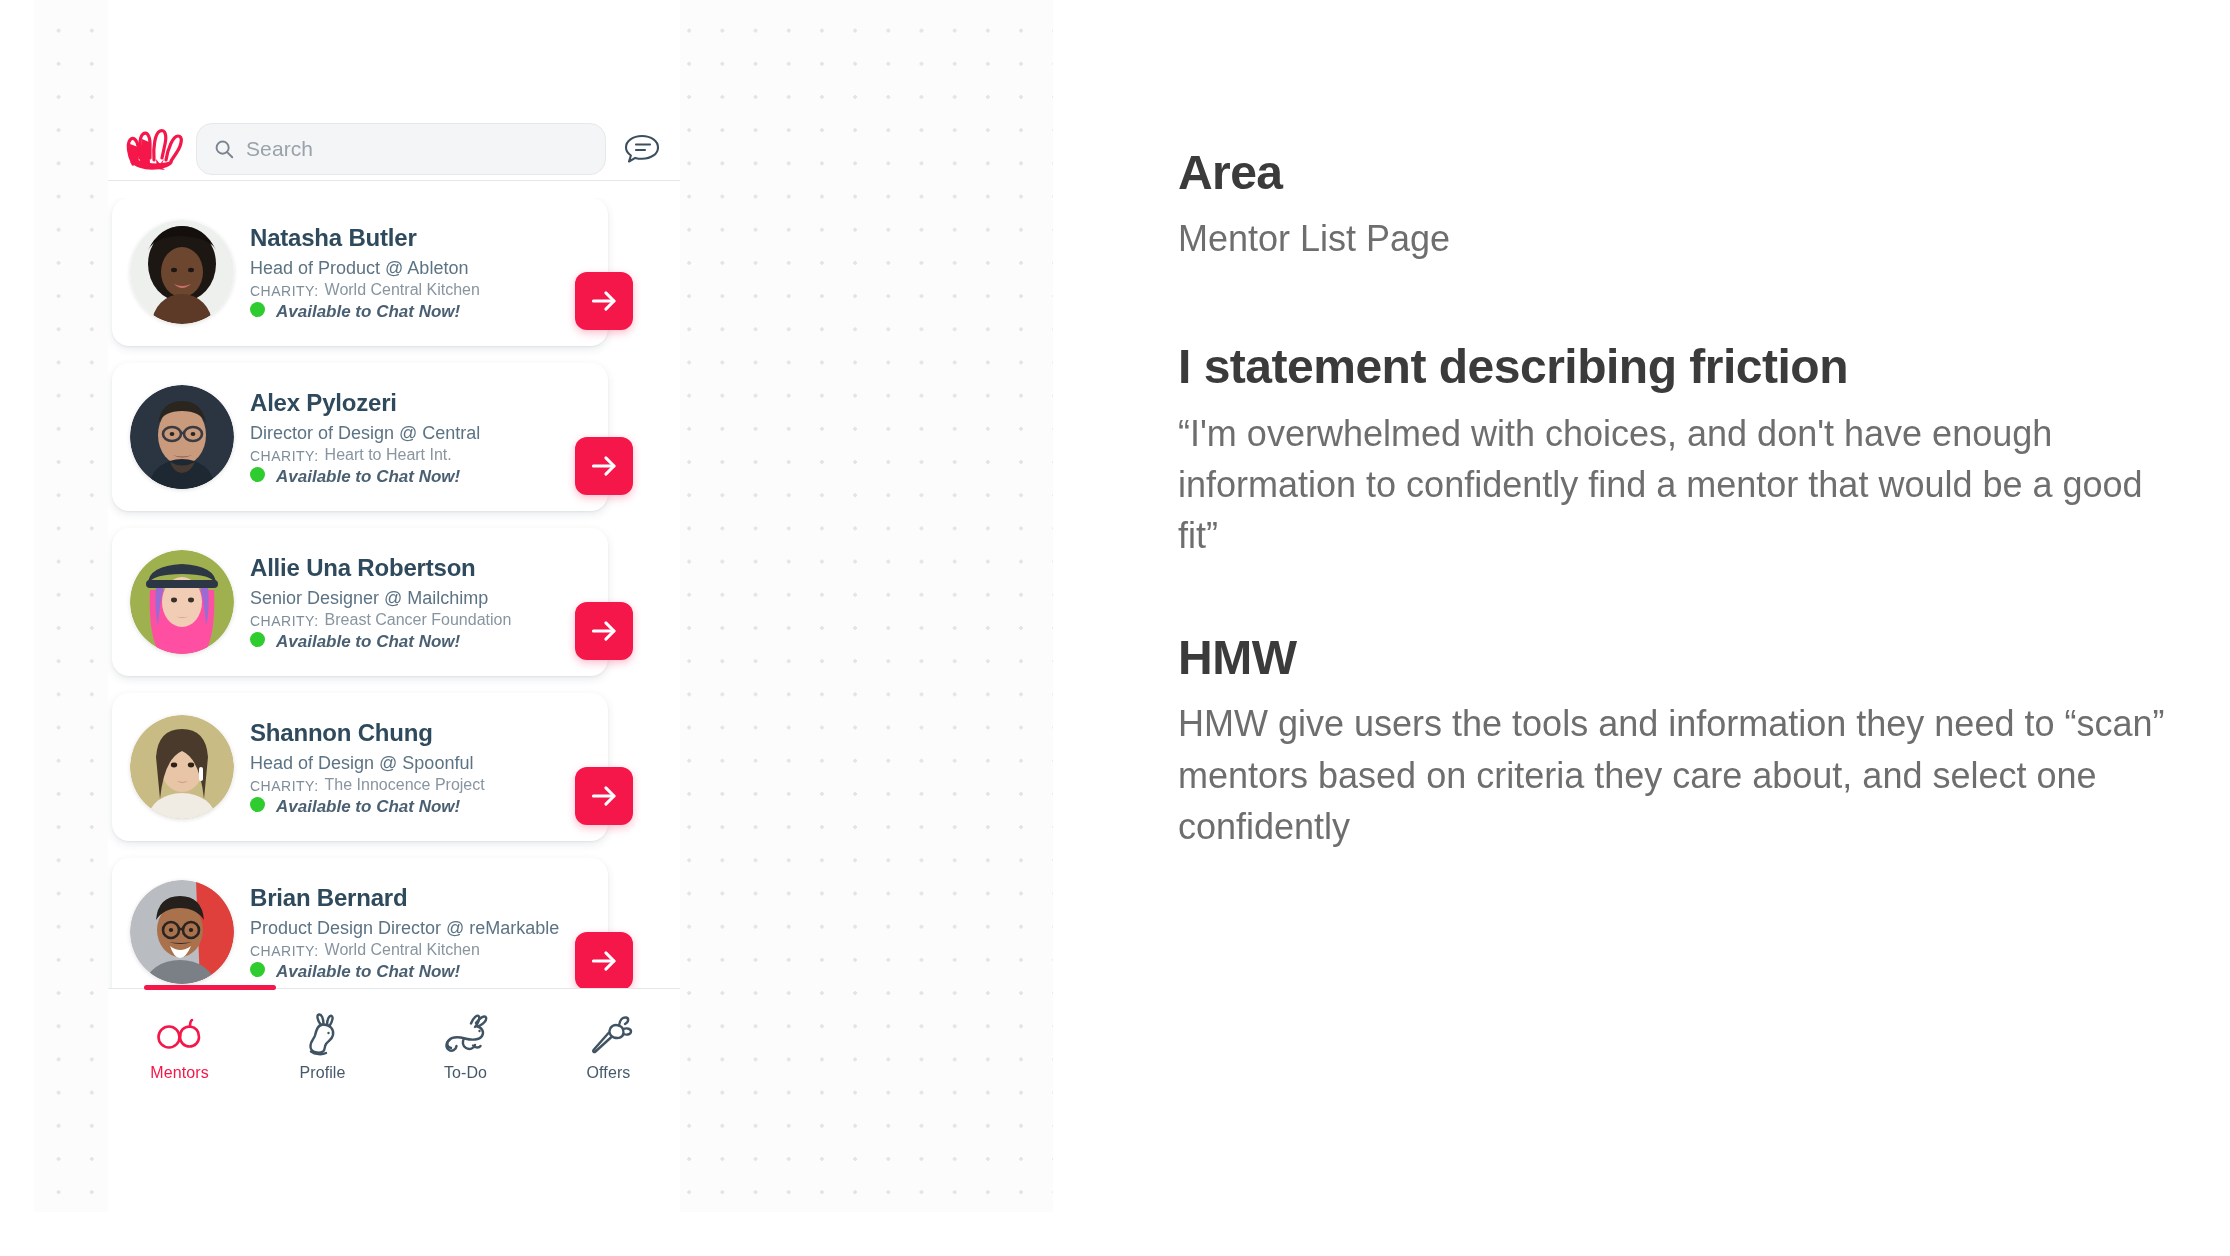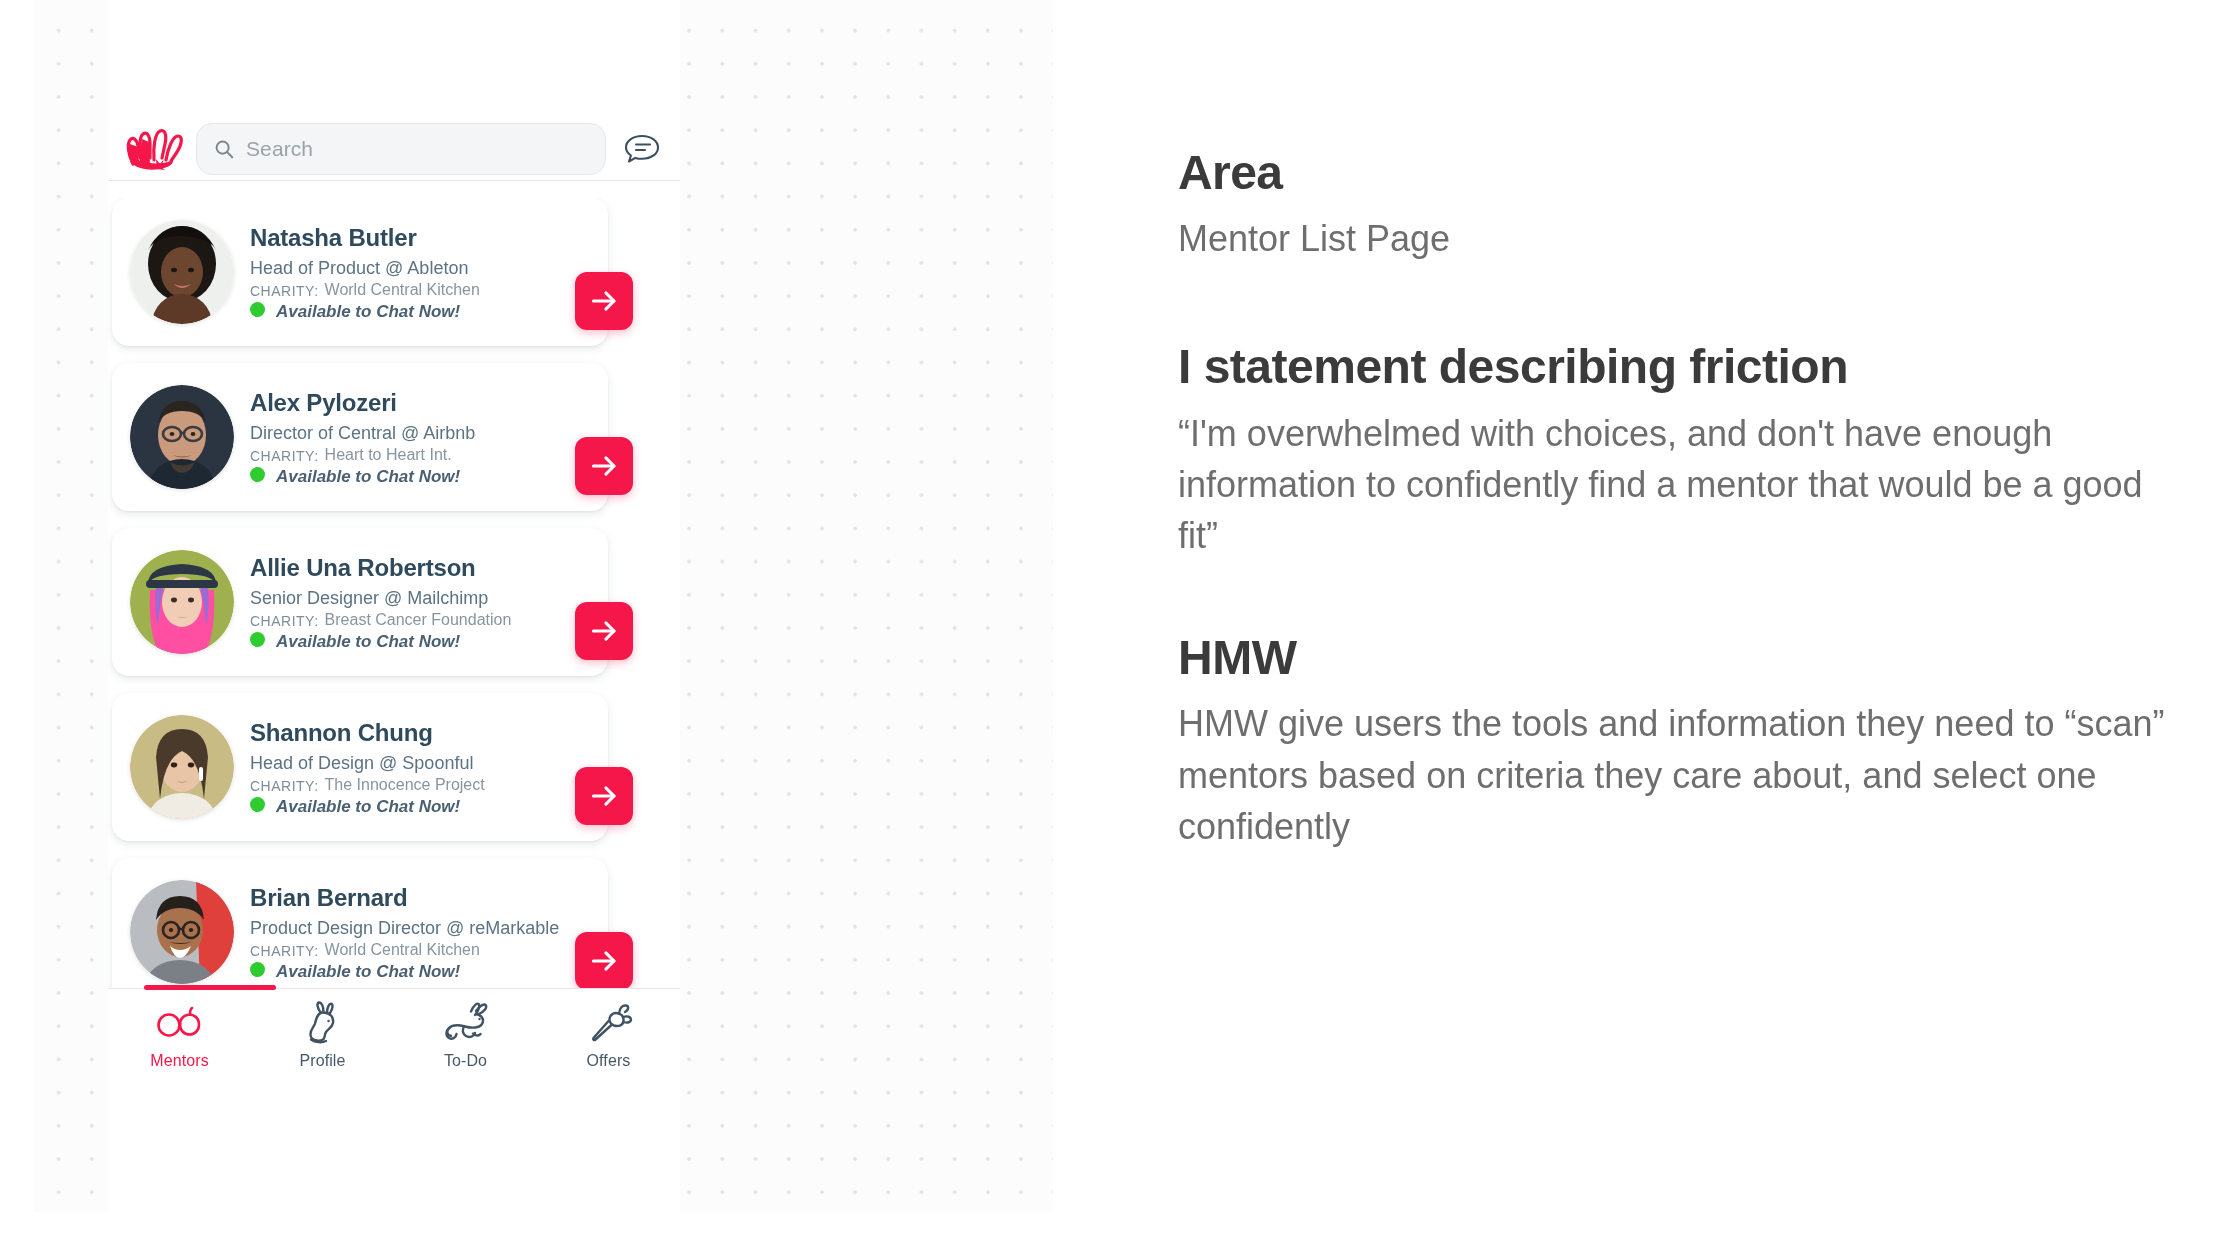--- a/index.html
+++ b/index.html
@@ -221,21 +221,21 @@
   
   .bottom-nav {
     position: absolute;
     left: 0;
     top: 988px;
     width: 572px;
     height: 108px;
     background: #ffffff;
     display: flex;
     align-items: flex-start;
-    padding-top: 12px;
+    padding-top: 24px;
   }
   .nav-sep {
     position: absolute;
     left: 0; top: 0; width: 572px; height: 1px;
     background: #e4e7ea;
   }
   .nav-item {
     flex: 1 1 0;
     display: flex;
     flex-direction: column;
@@ -418,21 +418,21 @@
               </g>
               <ellipse cx="42" cy="49" rx="2.4" ry="2" fill="#2b2520"></ellipse>
               <ellipse cx="63" cy="49" rx="2.4" ry="2" fill="#2b2520"></ellipse>
               <path d="M43 70 Q52 75 62 70 Q52 73 43 70 Z" fill="#8a5a4a"></path>
               <path d="M40 77 Q52 84 65 77 Q60 88 52 88 Q44 88 40 77 Z" fill="#463a32"></path>
             </g>
           </svg>
         </div>
         <div class="card-info">
           <div class="m-name">Alex Pylozeri</div>
-          <div class="m-role">Director of Central @ Airbnb</div>
+          <div class="m-role">Director of Design @ Central</div>
           <div class="m-charity-row">
             <span class="m-charity-label">CHARITY:</span>
             <span class="m-charity-val">Heart to Heart Int.</span>
           </div>
           <div class="m-status">
             <span class="dot-green"></span>
             <span class="m-status-text">Available to Chat Now!</span>
           </div>
         </div>
         <button class="go-btn">

